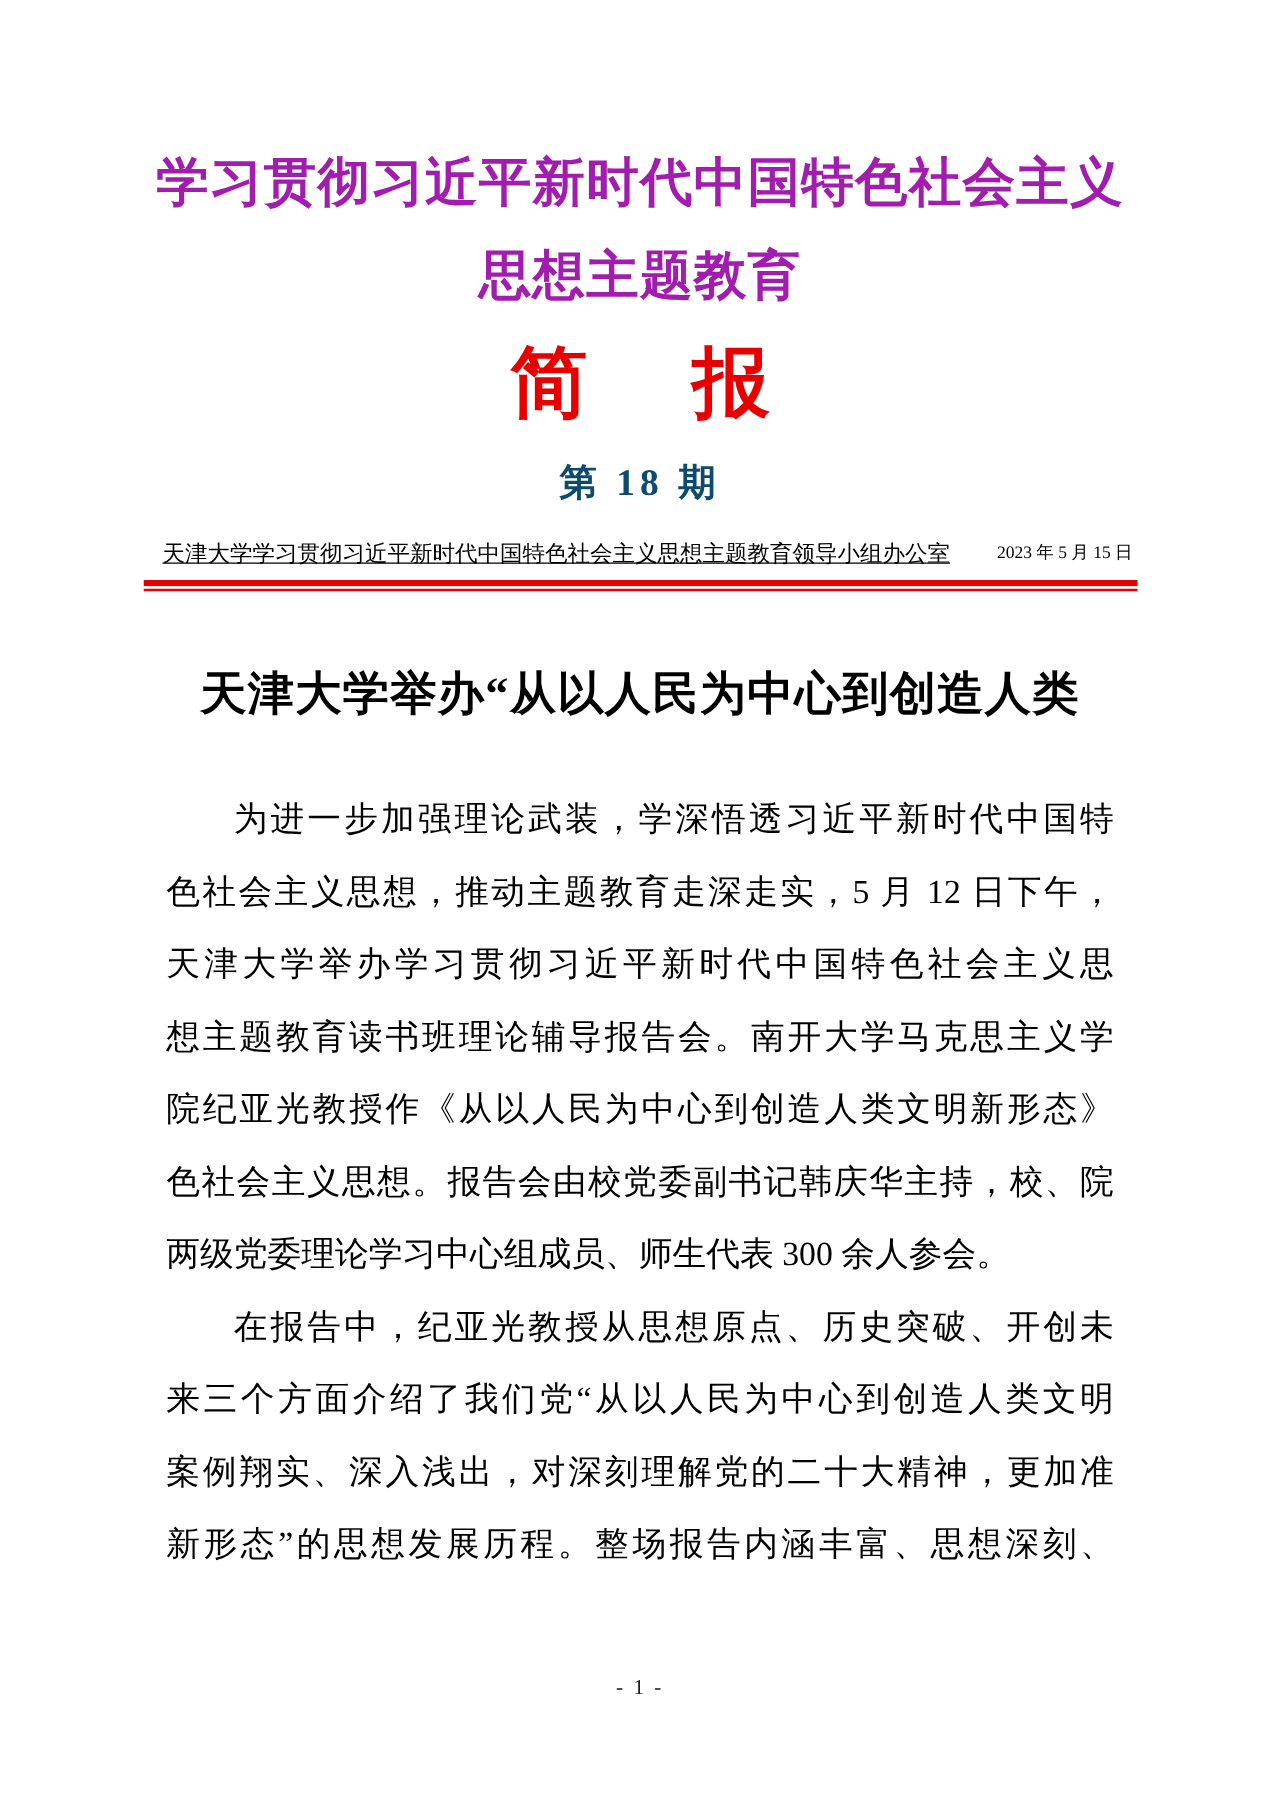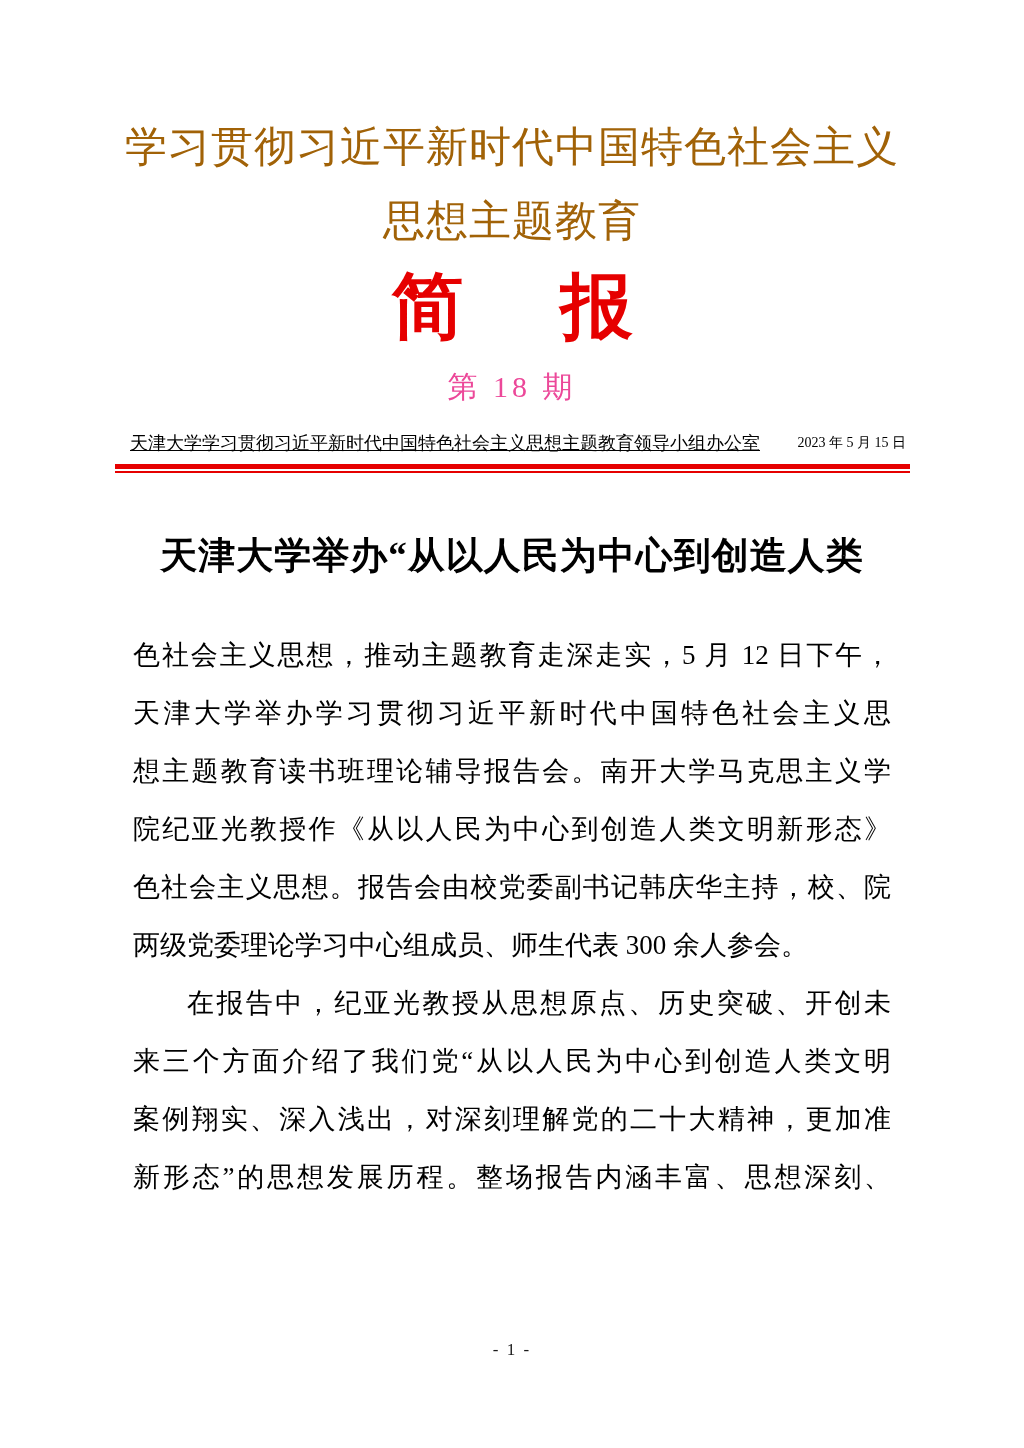--- a/index.html
+++ b/index.html
@@ -10,42 +10,43 @@
     height: 1448px;
     margin: 0 auto;
     background: #ffffff;
     font-family: "Liberation Serif", "DejaVu Serif", serif;
     color: #000000;
     overflow: hidden;
   }
   
   .masthead { padding-top: 110px; text-align: center; }
   .m-title {
-    color: #a16207;
-    font-weight: normal;
+    color: #a21caf;
+    font-weight: bold;
     font-size: 42px;
     line-height: 74px;
     letter-spacing: 1px;
   }
   .brief-title {
     color: #e60000;
     font-weight: bold;
-    font-size: 72px;
+    font-size: 62px;
     line-height: 94px;
     letter-spacing: 1.35em;
     padding-left: 1.35em; 
     margin-top: 2px;
     white-space: nowrap;
   }
   .issue-number {
-    color: #ec4899;
+    color: #0c4a6e;
     font-size: 30px;
     line-height: 34px;
     margin-top: 16px;
     letter-spacing: 4px;
+    font-weight: bold;
   }
   .office-row {
     display: flex;
     justify-content: space-between;
     align-items: flex-end;
     margin: 26px 118px 0 130px;
     font-size: 18px;
     line-height: 26px;
     white-space: nowrap;
   }
@@ -110,20 +111,21 @@
     <div class="bar-gap"></div>
     <div class="bar-thin"></div>
   </div>
 
   <div class="article-title">
     <div>天津大学举办“从以人民为中心到创造人类</div>
   </div>
 
   <div class="body-text">
     <div class="paragraph">
+      <div class="body-line indent">为进一步加强理论武装，学深悟透习近平新时代中国特</div>
       <div class="body-line">色社会主义思想，推动主题教育走深走实，5 月 12 日下午，</div>
       <div class="body-line">天津大学举办学习贯彻习近平新时代中国特色社会主义思</div>
       <div class="body-line">想主题教育读书班理论辅导报告会。南开大学马克思主义学</div>
       <div class="body-line">院纪亚光教授作《从以人民为中心到创造人类文明新形态》</div>
       <div class="body-line">色社会主义思想。报告会由校党委副书记韩庆华主持，校、院</div>
       <div class="body-line natural">两级党委理论学习中心组成员、师生代表 300 余人参会。</div>
     </div>
     <div class="paragraph">
       <div class="body-line indent">在报告中，纪亚光教授从思想原点、历史突破、开创未</div>
       <div class="body-line">来三个方面介绍了我们党“从以人民为中心到创造人类文明</div>

